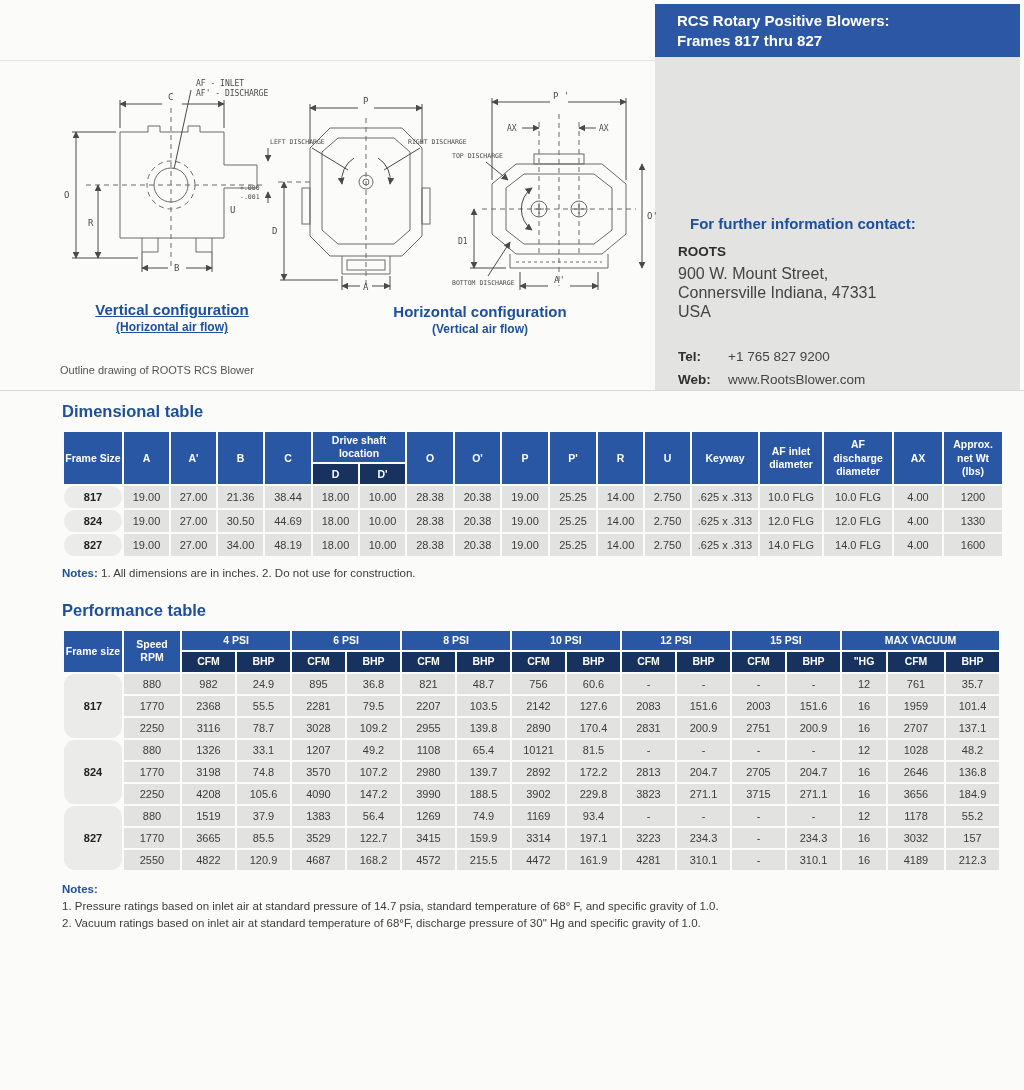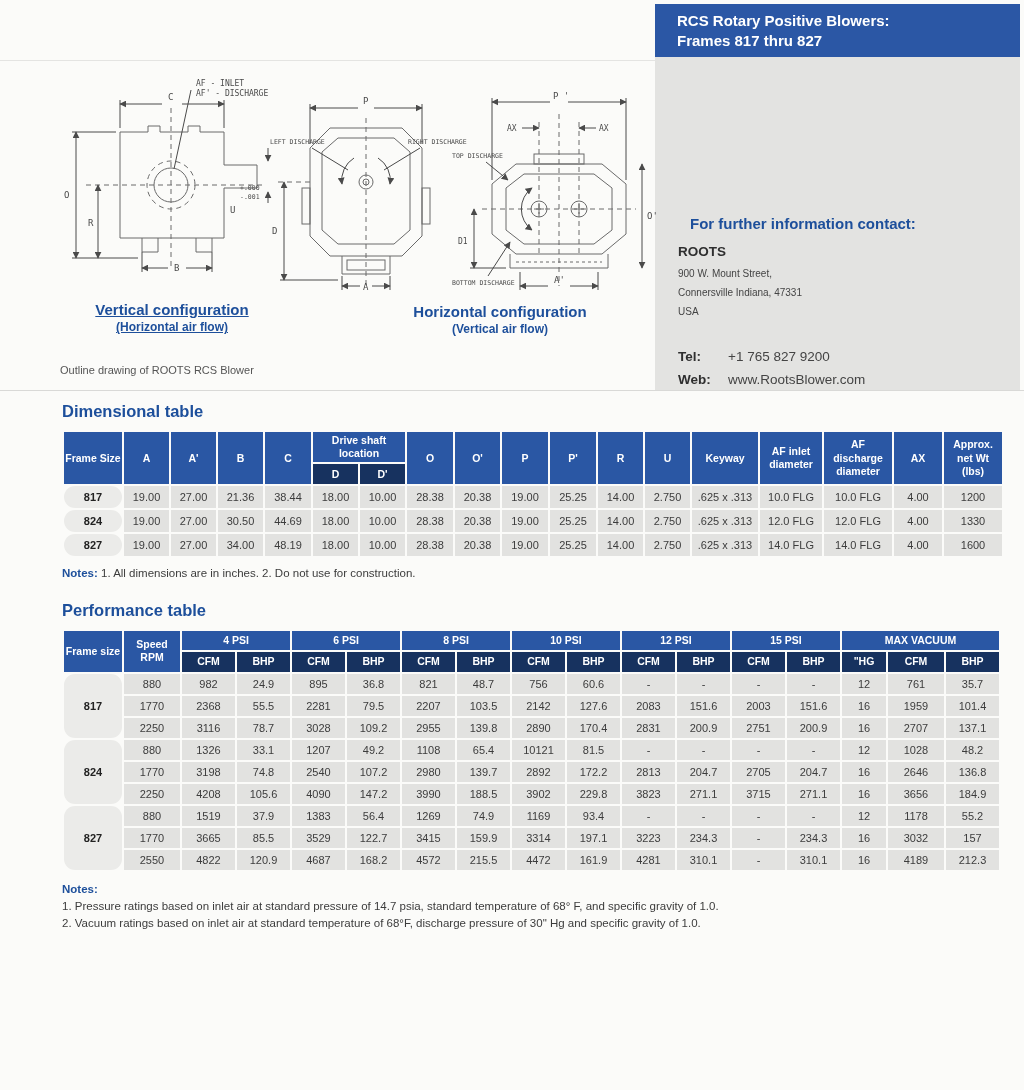--- a/index.html
+++ b/index.html
@@ -10,21 +10,21 @@
   .banner { position:absolute; left:655px; top:4px; width:365px; height:53px;
             background:#2b57a5; color:#ffffff; padding:7px 25px 0 22px;
             font-size:15px; font-weight:bold; line-height:20px; }
   .gray-panel { position:absolute; left:655px; top:57px; width:365px; height:333px; background:#e3e3e1; }
   .top-rule { position:absolute; left:0; top:60px; width:655px; height:1px; background:#e4e4e2; }
   .section-divider { position:absolute; left:0; top:390px; width:1024px; height:1px; background:#d9d9d7; }
 
   .contact { position:absolute; left:678px; top:215px; width:330px; }
   .contact .heading { color:#1d4f9b; font-size:15px; font-weight:bold; margin-bottom:12px;margin-left:12px; }
   .contact .company { color:#2f2f2f; font-size:13.5px; font-weight:bold; margin-bottom:5px; }
-  .contact .addr { color:#444444; font-size:10px; line-height:19px; }
+  .contact .addr { color:#444444; font-size:16px; line-height:19px; }
   .contact .tel-web { margin-top:28px; }
   .contact .row { display:flex; font-size:13.5px; color:#444444; margin-bottom:8px; }
   .contact .row .lbl { font-weight:bold; color:#2f2f2f; width:50px; }
 
   
   svg text { font-family:"DejaVu Sans Mono", monospace; fill:#4a4a4a; }
   .draw { position:absolute; }
   .cfg-title { position:absolute; text-align:center; color:#1d4f9b; }
   .cfg-title .t1 { font-size:15px; font-weight:bold; }
   .cfg-title .t2 { font-size:12px; font-weight:bold; margin-top:2px; }
@@ -234,21 +234,21 @@
     <text x="147" y="45" font-size="8">AX</text>
     <text x="195" y="133" font-size="9">O'</text>
     <text x="6" y="158" font-size="8">D1</text>
     <text x="102" y="197" font-size="9">A'</text>
   </svg>
 
   <div class="cfg-title" style="left:58px; top:301px; width:228px;text-decoration:underline;">
     <div class="t1">Vertical configuration</div>
     <div class="t2">(Horizontal air flow)</div>
   </div>
-  <div class="cfg-title" style="left:375px; top:303px; width:250px;">
+  <div class="cfg-title" style="left:355px; top:303px; width:250px;">
     <div class="t1">Horizontal configuration</div>
     <div class="t2">(Vertical air flow)</div>
   </div>
   <div class="caption">Outline drawing of ROOTS RCS Blower</div>
 
   <div class="section-divider"></div>
 
   <div class="main">
 
     <div class="tbl-title">Dimensional table</div>
@@ -492,21 +492,21 @@
             <td>-</td>
             <td>-</td>
             <td>12</td>
             <td>1028</td>
             <td>48.2</td>
           </tr>
           <tr>
             <td>1770</td>
             <td>3198</td>
             <td>74.8</td>
-            <td>2540</td>
+            <td>3570</td>
             <td>107.2</td>
             <td>2980</td>
             <td>139.7</td>
             <td>2892</td>
             <td>172.2</td>
             <td>2813</td>
             <td>204.7</td>
             <td>2705</td>
             <td>204.7</td>
             <td>16</td>

